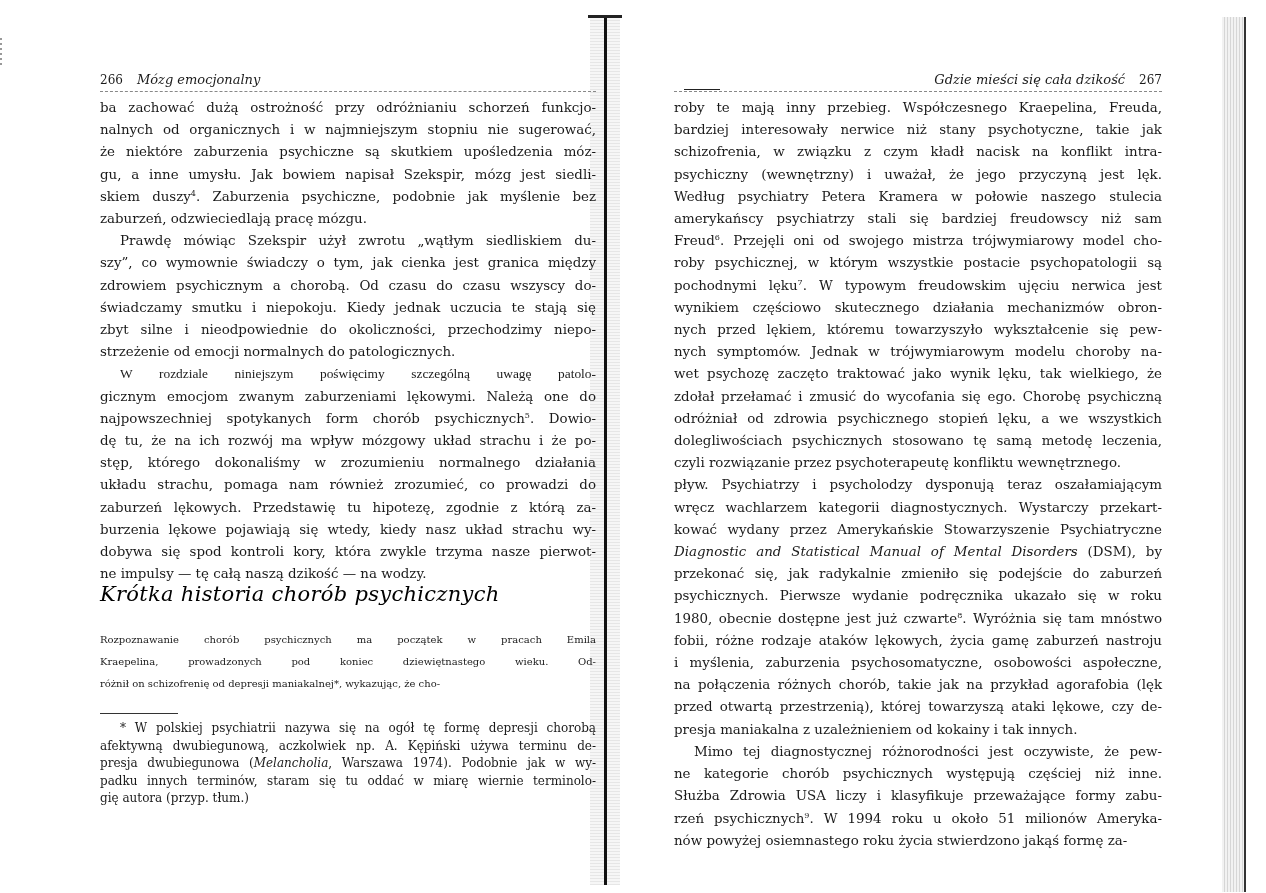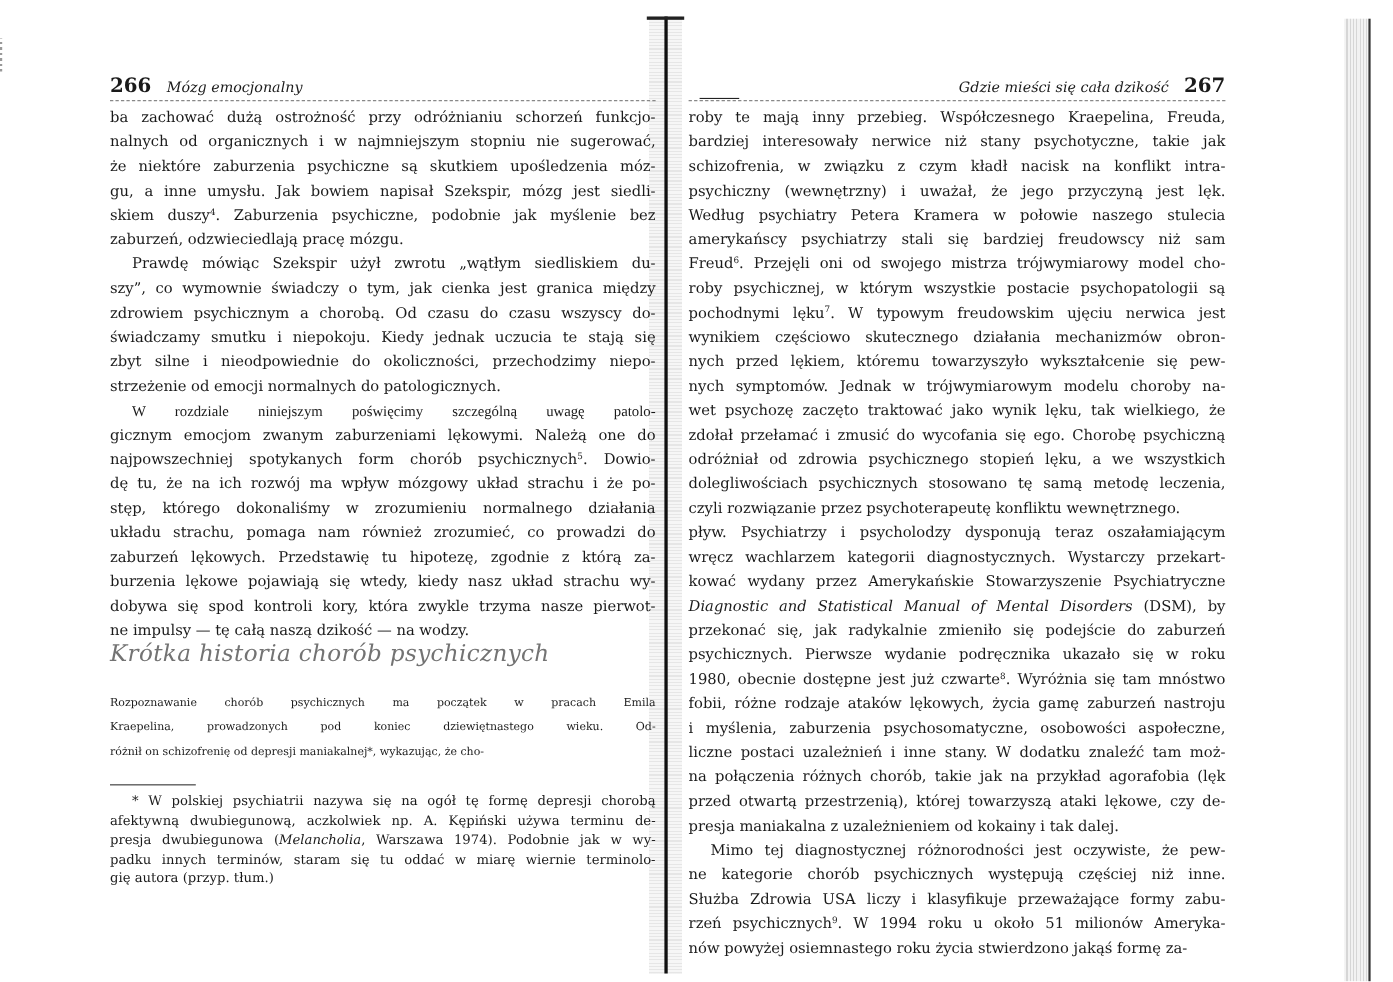--- a/index.html
+++ b/index.html
@@ -4,33 +4,33 @@
 <style>
   html, body { margin: 0; padding: 0; background: #ffffff; }
   body { width: 1266px; height: 893px; position: relative; overflow: hidden;
          font-family: "DejaVu Serif", "Liberation Serif", serif; color: #1a1a1a; }
   .page { position: absolute; top: 0; }
   .left-page { left: 100px; width: 496px; }
   .right-page { left: 626px; width: 488px; }
   .header { position: absolute; top: 70px; left: 0; right: 0; height: 18px;
             font-size: 14px; line-height: 18px; }
   .header-rule { position: absolute; top: 91px; left: 0; right: 0; border-top: 1px dashed #888; }
-  .header .num { font-size: 18px; font-weight: bold; }
+  .header .num { font-size: 12px; }
   .header .title { font-style: italic; font-size: 13px; }
   .left-page .header .title { margin-left: 14px; }
   .right-page .header { text-align: right; }
   .right-page .header .title { margin-right: 14px; }
   .right-page .header-rule { border-top: 1px dashed #888; }
   .right-page .header-rule-solid { position: absolute; top: 89px; left: 10px; width: 36px; border-top: 1px solid #222; }
   .body { position: absolute; top: 97px; left: 0; right: 0; font-size: 13.4px; line-height: 22.2px; text-align: justify; }
   .line { display: block; text-align: justify; text-align-last: justify; white-space: nowrap; }
   .line.last { text-align-last: left; }
   sup { font-size: 8px; line-height: 0; vertical-align: 5px; }
   .section-title { position: absolute; top: 582px; left: 0; font-style: italic; font-size: 21px;
-                   font-family: "DejaVu Serif", serif; font-weight: normal; letter-spacing: 0.3px; margin: 0; color: #737373; }
+                   font-family: "DejaVu Serif", serif; font-weight: normal; letter-spacing: 0.3px; margin: 0; color: #000000; }
   .section-body { position: absolute; top: 629px; left: 0; right: 0; font-size: 10px; line-height: 22.2px; }
   .fn-rule { position: absolute; top: 713px; left: 0; width: 78px; border-top: 1px solid #333; }
   .footnote { position: absolute; top: 720px; left: 0; right: 0; font-size: 12px; line-height: 17.6px; }
   .footnote .line:first-child { text-indent: 20px; }
   i { font-style: italic; }
   .gutter { position: absolute; left: 590px; top: 15px; width: 30px; height: 870px;
             background: repeating-linear-gradient(0deg, #e6e6e6 0 1px, #f6f6f6 1px 3px); }
   .gutter-line { position: absolute; left: 604px; top: 15px; width: 3px; height: 870px; background: #111; }
   .gutter-cap { position: absolute; left: 588px; top: 15px; width: 34px; height: 3px; background: #222; }
   .right-edge { position: absolute; left: 1222px; top: 17px; width: 22px; height: 875px;
@@ -91,21 +91,21 @@
   <div class="fn-rule"></div>
   <div class="footnote">
     <span class="line">* W polskiej psychiatrii nazywa się na ogół tę formę depresji chorobą</span>
     <span class="line">afektywną dwubiegunową, aczkolwiek np. A. Kępiński używa terminu de-</span>
     <span class="line"><span>presja dwubiegunowa (</span><i>Melancholia</i><span>, Warszawa 1974). Podobnie jak w wy-</span></span>
     <span class="line">padku innych terminów, staram się tu oddać w miarę wiernie terminolo-</span>
     <span class="line last">gię autora (przyp. tłum.)</span>
   </div>
 </div>
 
-<div class="page right-page" style="height:802px;">
+<div class="page right-page" style="height:802px;margin-left:48px;">
   <div class="header">
     <span class="title">Gdzie mieści się cała dzikość</span><span class="num">267</span>
   </div>
   <div class="header-rule"></div>
   <div class="header-rule-solid"></div>
 
   <div class="body" id="right-body">
       <span class="line">roby te mają inny przebieg. Współczesnego Kraepelina, Freuda,</span>
       <span class="line">bardziej interesowały nerwice niż stany psychotyczne, takie jak</span>
       <span class="line">schizofrenia, w związku z czym kładł nacisk na konflikt intra-</span>
@@ -125,23 +125,22 @@
       <span class="line last">czyli rozwiązanie przez psychoterapeutę konfliktu wewnętrznego.</span>
       <span class="line">pływ. Psychiatrzy i psycholodzy dysponują teraz oszałamiającym</span>
       <span class="line">wręcz wachlarzem kategorii diagnostycznych. Wystarczy przekart-</span>
       <span class="line">kować wydany przez Amerykańskie Stowarzyszenie Psychiatryczne</span>
       <span class="line"><i>Diagnostic and Statistical Manual of Mental Disorders</i> (DSM), by</span>
       <span class="line">przekonać się, jak radykalnie zmieniło się podejście do zaburzeń</span>
       <span class="line">psychicznych. Pierwsze wydanie podręcznika ukazało się w roku</span>
       <span class="line">1980, obecnie dostępne jest już czwarte<sup>8</sup>. Wyróżnia się tam mnóstwo</span>
       <span class="line">fobii, różne rodzaje ataków lękowych, życia gamę zaburzeń nastroju</span>
       <span class="line">i myślenia, zaburzenia psychosomatyczne, osobowości aspołeczne,</span>
-      <span class="line">liczne postaci uzależnień i inne stany. W dodatku znaleźć tam moż-</span>
       <span class="line">na połączenia różnych chorób, takie jak na przykład agorafobia (lęk</span>
       <span class="line">przed otwartą przestrzenią), której towarzyszą ataki lękowe, czy de-</span>
-      <span class="line last">presja maniakalna z uzależnieniem od kokainy i tak dalej.</span>
+      <span class="line last">presja maniakalna z uzależnieniem od kokainy i tak innych.</span>
       <span class="line" style="text-indent: 20px;">Mimo tej diagnostycznej różnorodności jest oczywiste, że pew-</span>
       <span class="line">ne kategorie chorób psychicznych występują częściej niż inne.</span>
       <span class="line">Służba Zdrowia USA liczy i klasyfikuje przeważające formy zabu-</span>
       <span class="line">rzeń psychicznych<sup>9</sup>. W 1994 roku u około 51 milionów Ameryka-</span>
       <span class="line last">nów powyżej osiemnastego roku życia stwierdzono jakąś formę za-</span>
     </div>
 </div>
 
 </body></html>

